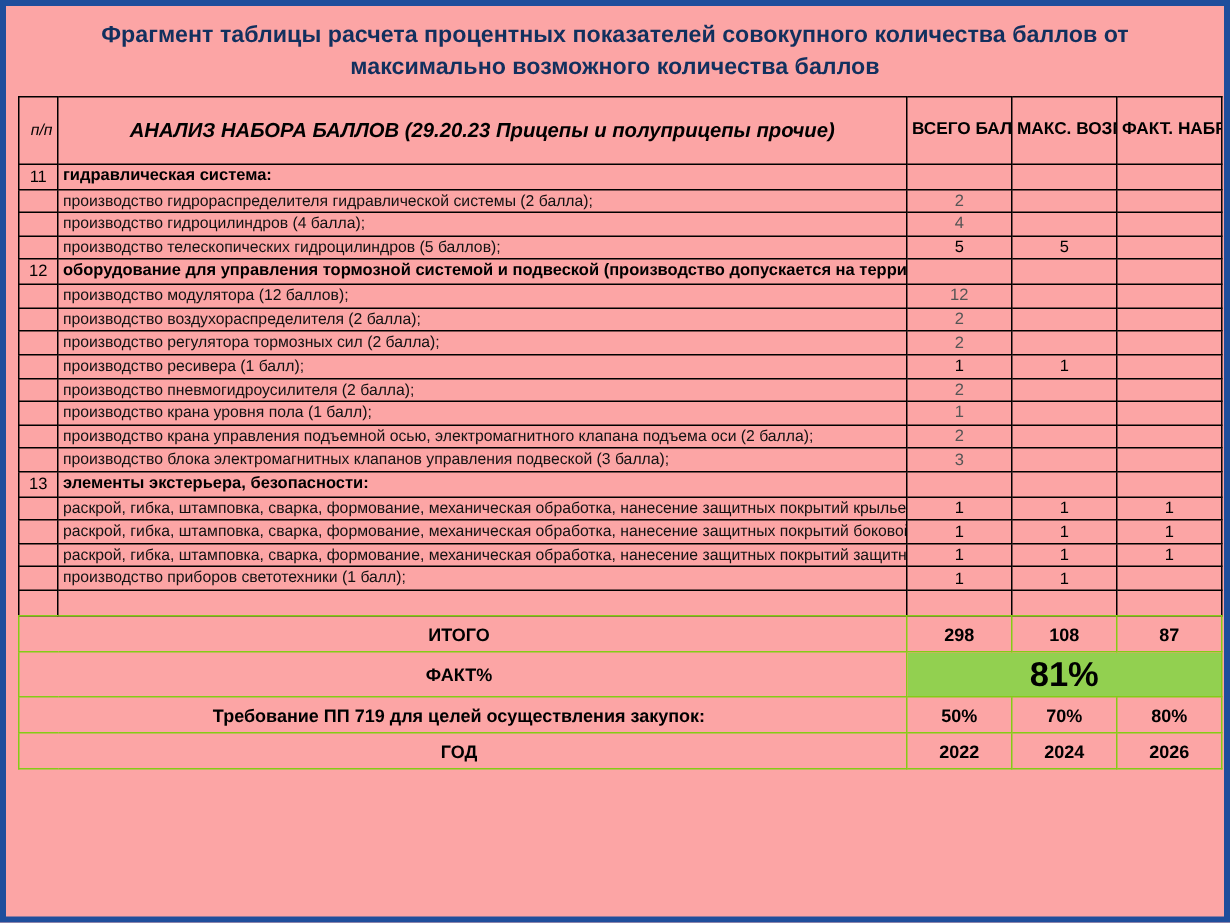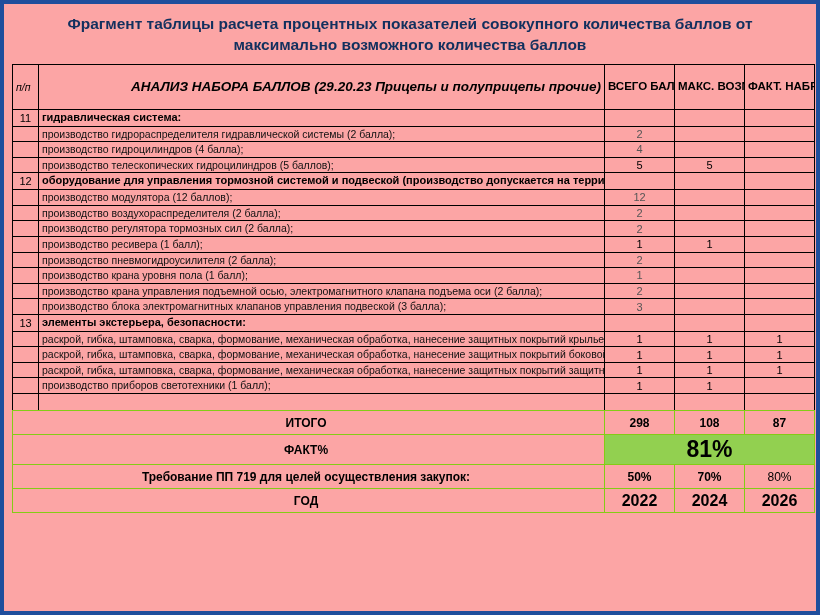--- a/index.html
+++ b/index.html
@@ -45,29 +45,29 @@
     white-space: nowrap;
   }
   
   col.c-num   { width: 26px; }
   col.c-desc  { width: 566px; }
   col.c-tot   { width: 70px; }
   col.c-max   { width: 70px; }
   col.c-fact  { width: 70px; }
 
   thead th {
-    text-align: left;
+    text-align: right;
     font-weight: bold;
     font-size: 11.5px;
     line-height: 1.15;
     height: 42px;
     vertical-align: middle;
   }
   th.desc-head {
-    text-align: right;
+    text-align: center;
     font-size: 13.5px;
     font-style: italic;
     font-weight: bold;
     padding-left: 6px;
   }
   th.num-head {
     font-size: 10.5px;
     font-weight: normal;
     font-style: italic;
   }
@@ -130,25 +130,25 @@
   td.fact-pct {
     background: #92d050;
     font-size: 23px;
     font-weight: bold;
     color: #000;
   }
   td.req-val {
     font-weight: normal;
   }
   td.req-val.bold {
-    font-weight: normal;
+    font-weight: bold;
   }
   td.year {
     font-weight: normal;
-    font-size: 16px;
+    font-size: 12px;
   }
   .itogo-total { font-weight: normal; }
 </style>
 </head>
 <body>
 
 <div class="page">
 
   <div class="title">Фрагмент таблицы расчета процентных показателей совокупного количества баллов от максимально возможного количества баллов</div>
 

